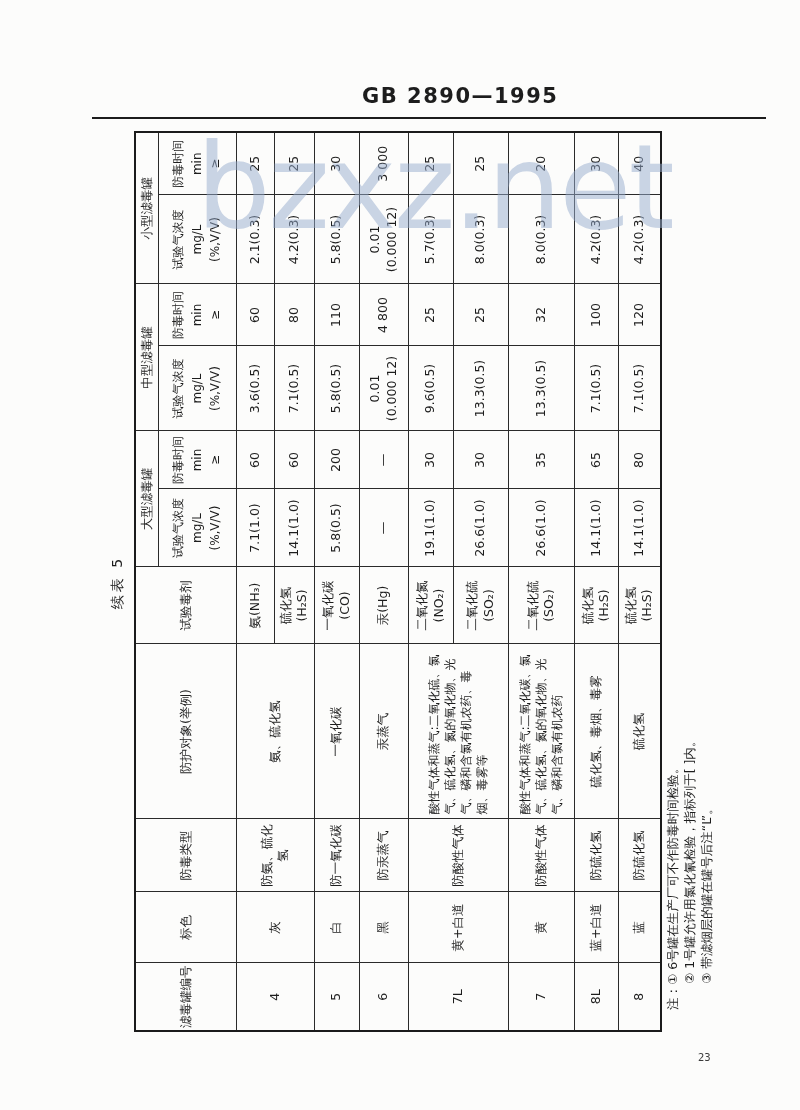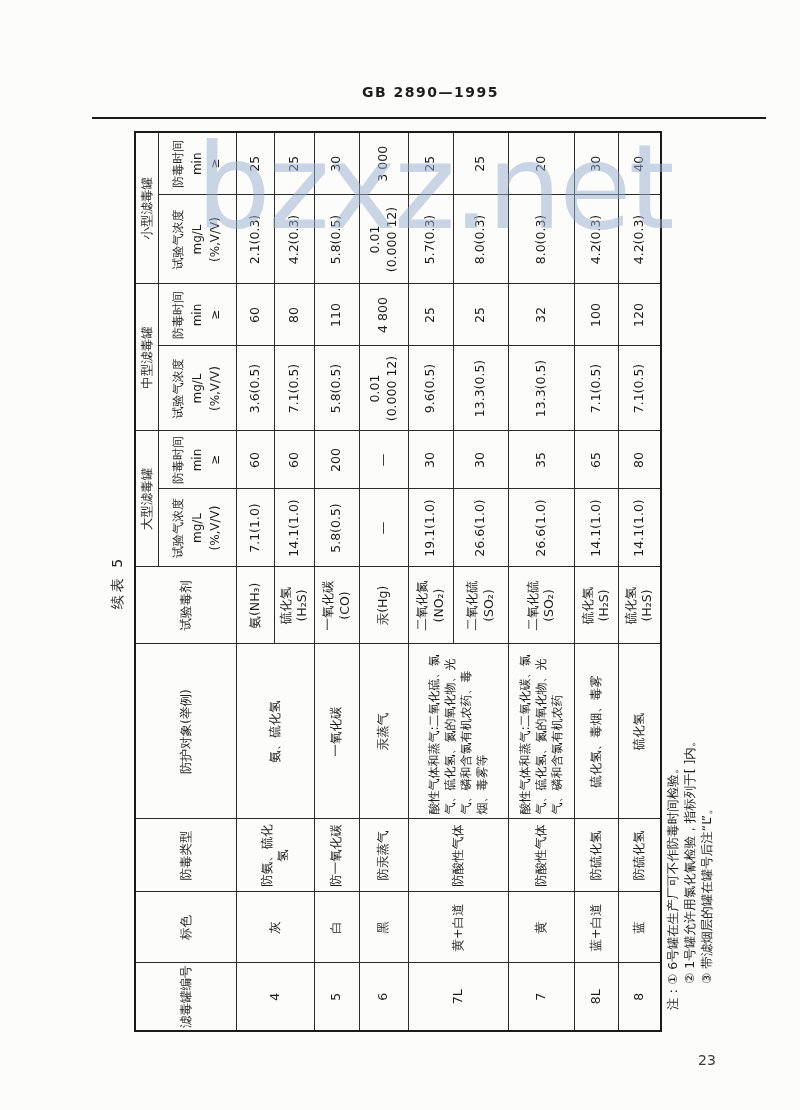--- a/index.html
+++ b/index.html
@@ -1,35 +1,35 @@
 <!DOCTYPE html>
 <html><head>
 <meta charset="utf-8">
 <style>
   html,body{margin:0;padding:0;background:#e8e8e8;}
   .page{position:relative;width:800px;height:1110px;margin:0 auto;background:#fcfcfb;
         overflow:hidden;font-family:"DejaVu Sans","Liberation Sans",sans-serif;color:#1d1d1d;}
-  .doc-code{position:absolute;left:362px;top:84px;font-size:14px;font-weight:bold;letter-spacing:1.5px;}
+  .doc-code{position:absolute;left:362px;top:84px;font-size:21px;font-weight:bold;letter-spacing:1.5px;}
   .top-rule{position:absolute;left:92px;top:117px;width:674px;height:2px;background:#1c1c1c;}
   .rotated{position:absolute;left:107px;top:1093px;width:960px;height:650px;
            transform:rotate(-90deg);transform-origin:0 0;}
   .caption{position:absolute;left:61px;top:2px;width:899px;text-align:center;
            font-size:14px;letter-spacing:3px;}
   table.gb{position:absolute;left:61px;top:27px;width:899px;border-collapse:collapse;
            table-layout:fixed;border:2px solid #1b1b1b;}
   table.gb th,table.gb td{border:1px solid #2a2a2a;text-align:center;vertical-align:middle;
            font-weight:normal;font-size:12.5px;line-height:1.3;padding:1px 2px;
            white-space:pre-line;overflow:hidden;word-break:break-all;}
   table.gb th.sub{font-size:12px;line-height:1.55;}
   table.gb td.obj-long{text-align:left;font-size:12px;line-height:16px;padding:2px 4px;}
   .notes{position:absolute;left:83px;top:557px;font-size:12.5px;line-height:17px;width:430px;}
   .notes .indent{padding-left:26px;}
   .watermark{position:absolute;left:196px;top:128px;font-size:118px;font-weight:normal;line-height:1;
              letter-spacing:-3px;z-index:5;pointer-events:none;}
-  .page-number{position:absolute;left:698px;top:1052px;font-size:14px;color:#3a3a3a;}
+  .page-number{position:absolute;left:698px;top:1052px;font-size:10px;color:#3a3a3a;}
 </style>
 </head>
 <body>
 
 <div class="page" style="color: rgb(29, 29, 29);">
   <div class="doc-code">GB 2890—1995</div>
   <div class="top-rule"></div>
 
   <div class="rotated">
     <div class="caption">续表 5</div>

